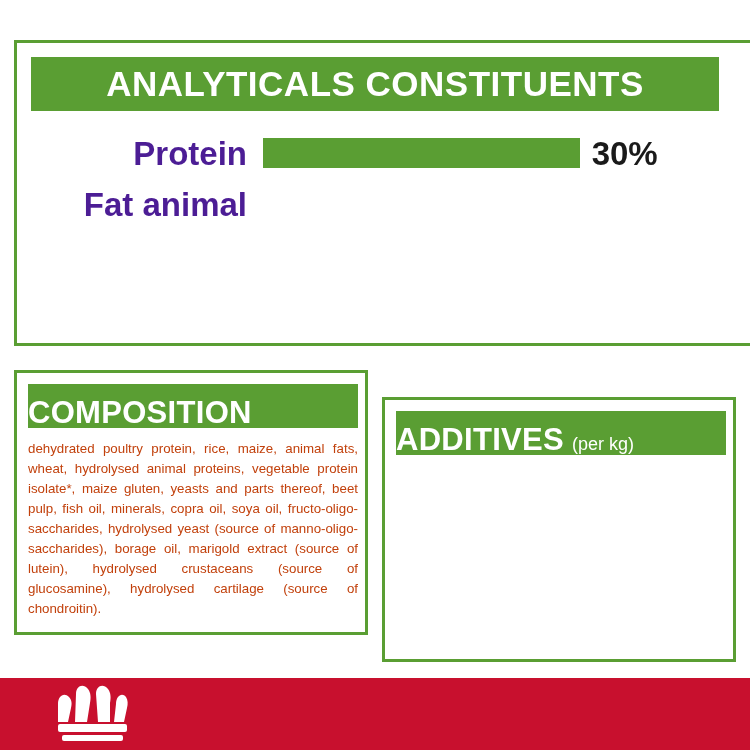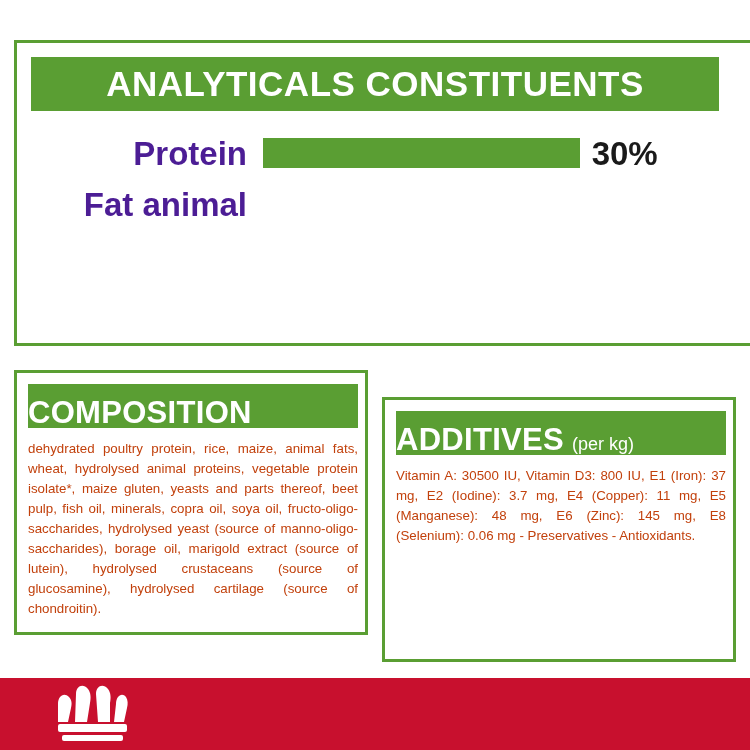--- a/index.html
+++ b/index.html
@@ -198,21 +198,20 @@
       <span class="h-main">COMPOSITION</span>
     </div>
     <div class="panel-body">dehydrated poultry protein, rice, maize, animal fats, wheat, hydrolysed animal proteins, vegetable protein isolate*, maize gluten, yeasts and parts thereof, beet pulp, fish oil, minerals, copra oil, soya oil, fructo-oligo-saccharides, hydrolysed yeast (source of manno-oligo-saccharides), borage oil, marigold extract (source of lutein), hydrolysed crustaceans (source of glucosamine), hydrolysed cartilage (source of chondroitin).</div>
   </div>
 
   <div class="panel additives">
     <div class="panel-head">
       <span class="h-main">ADDITIVES</span>
       <span class="h-sub">(per kg)</span>
     </div>
-    <div class="panel-body">Vitamin A: 30500 IU, Vitamin D3: 800 IU, E1 (Iron): 37 mg, E2 (Iodine): 3.7 mg, E4 (Copper): 11 mg, E5 (Manganese): 48 mg, E6 (Zinc): 145 mg, E8 (Selenium): 0.06 mg - Preservatives - Antioxidants.</div>
   </div>
 
   <div class="brandbar">
     <svg class="brand-crown" viewBox="0 0 80 70">
       <g fill="#ffffff">
         <path d="M8 26 C8 18 14 14 19 19 C22 22 22 26 21 30 L18 44 L8 44 Z"></path>
         <path d="M26 16 C26 8 33 5 38 11 C41 15 41 20 40 25 L37 44 L25 44 Z"></path>
         <path d="M46 16 C46 8 53 5 58 11 C61 15 61 20 60 25 L60 44 L48 44 Z"></path>
         <path d="M66 26 C66 18 72 14 76 19 C78 22 78 26 77 30 L74 44 L64 44 Z"></path>
         <rect x="8" y="46" width="69" height="8" rx="2"></rect>

